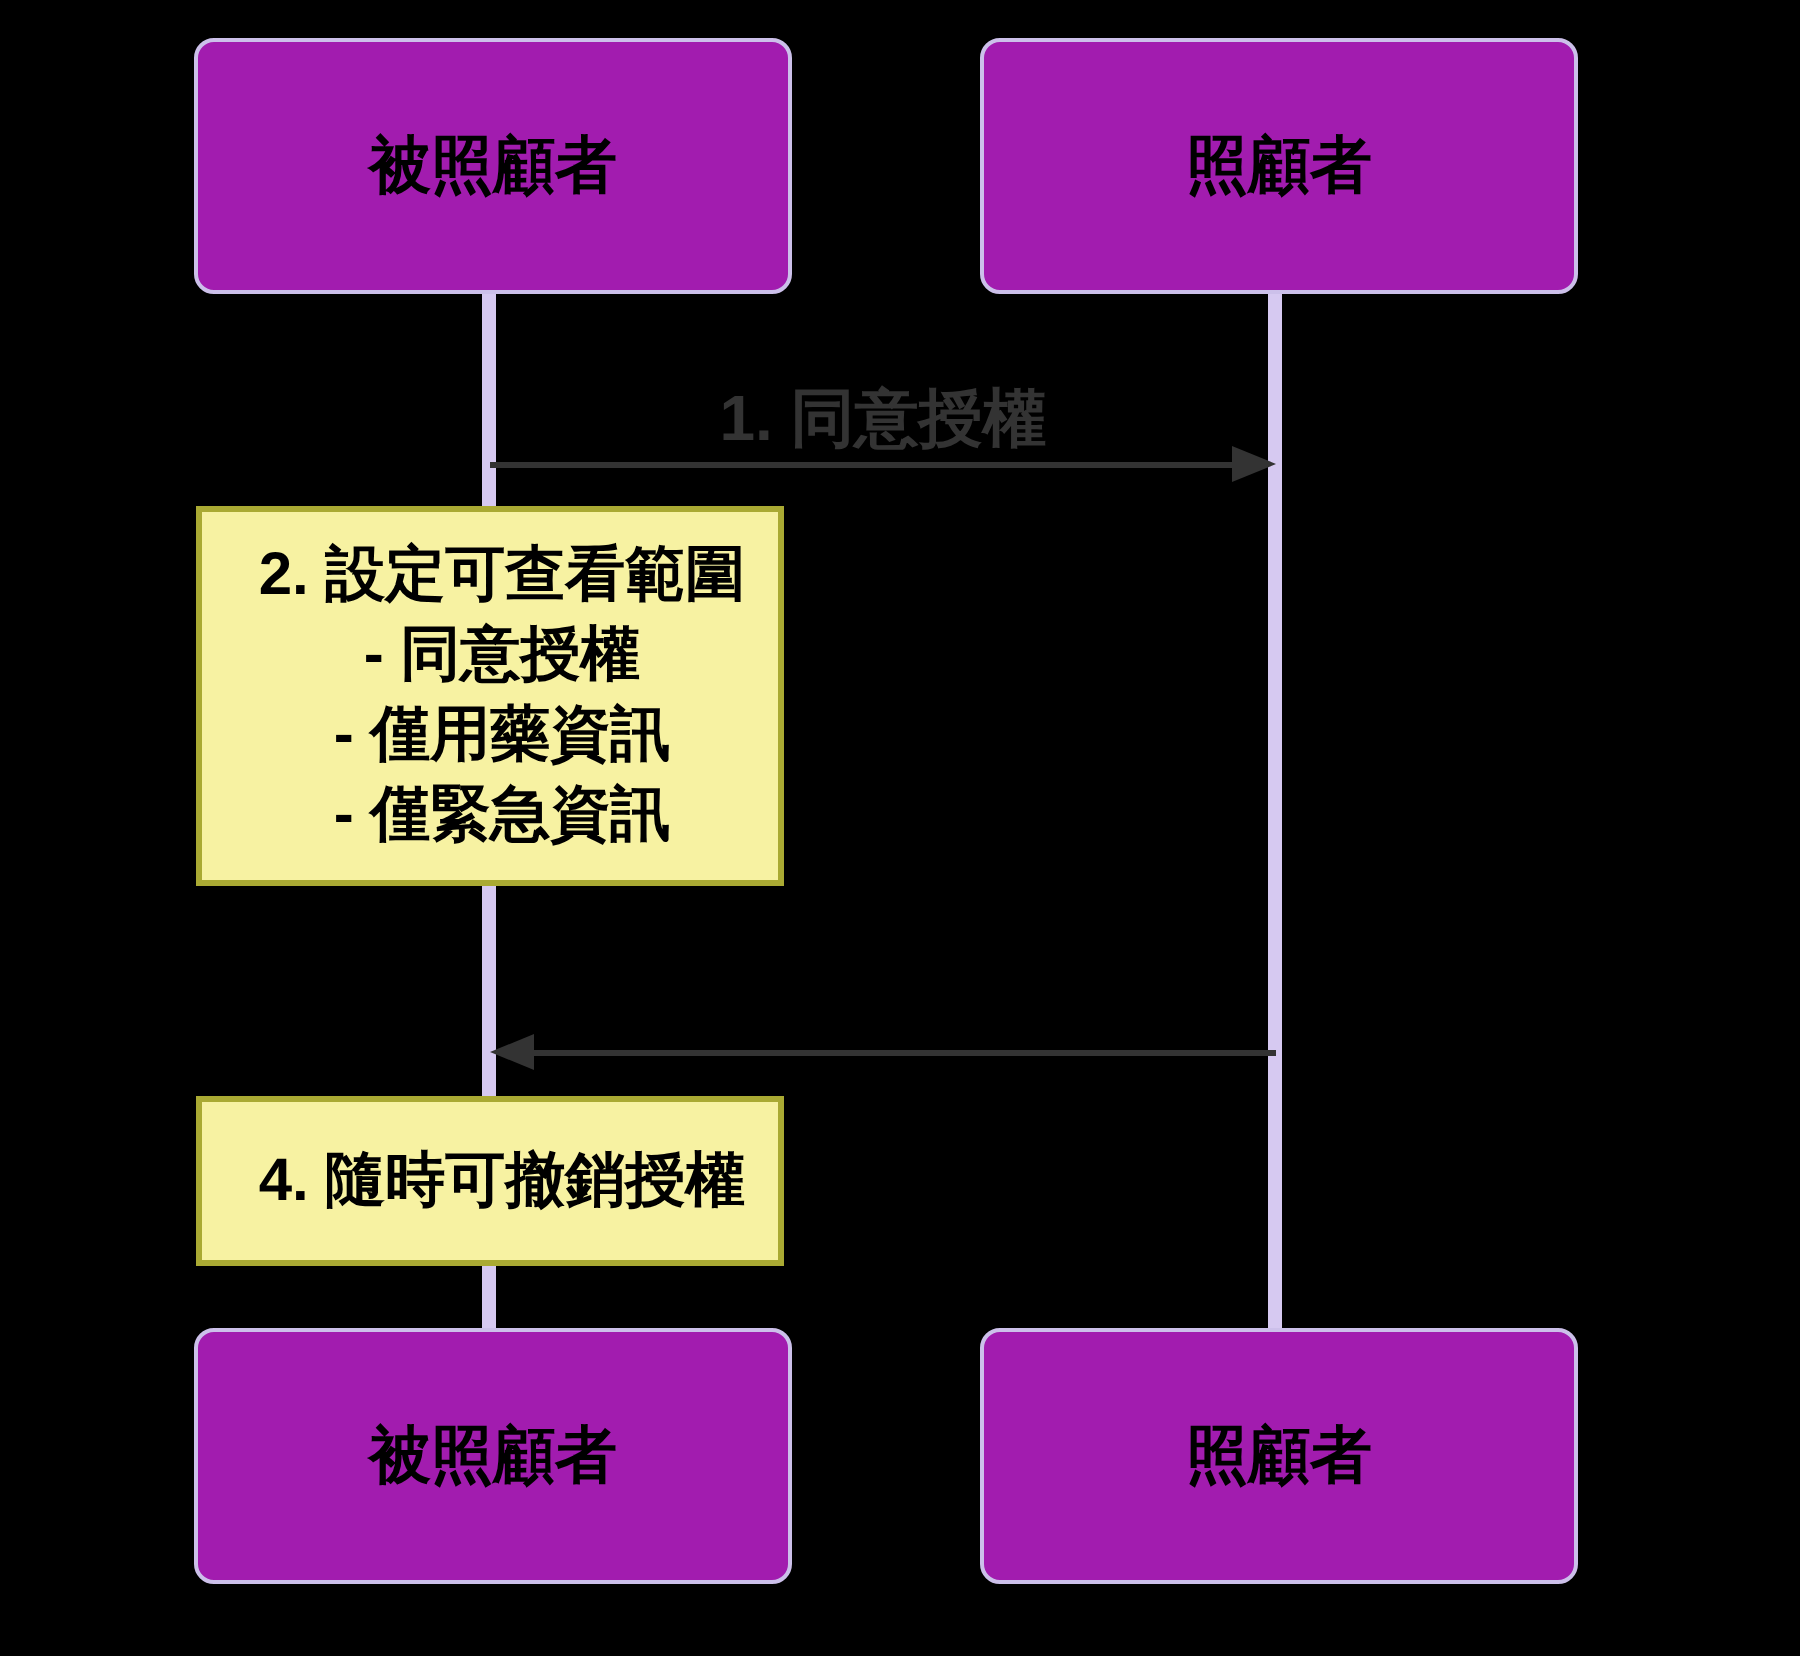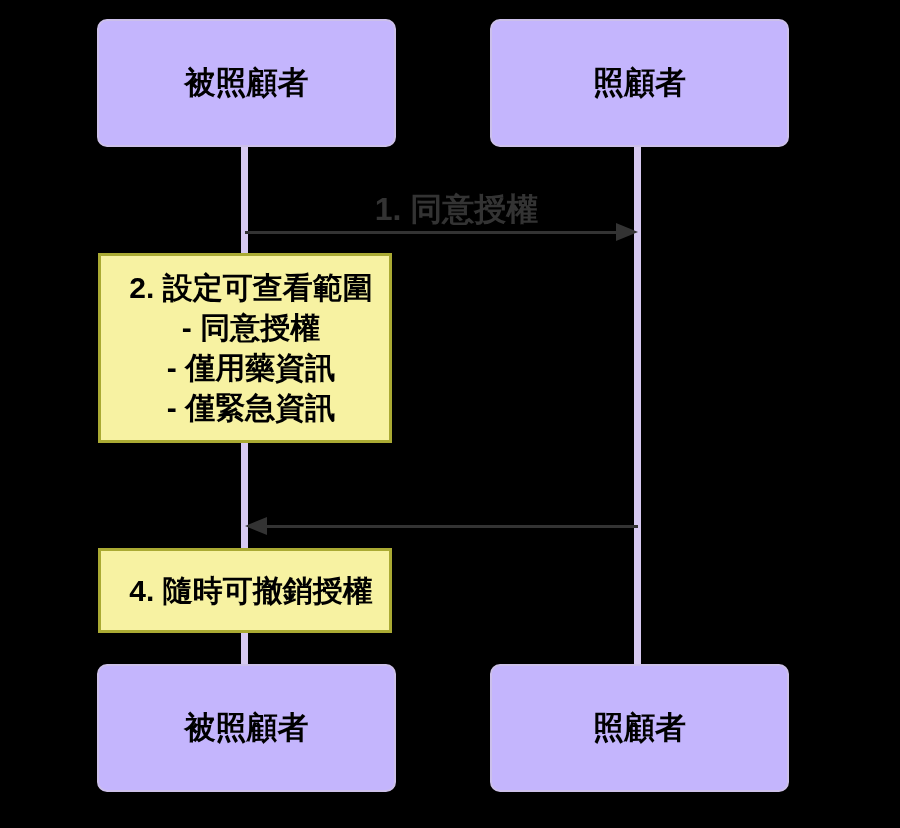--- a/index.html
+++ b/index.html
@@ -14,21 +14,21 @@
     background: #000000;
     overflow: hidden;
     font-family: "Liberation Sans", "DejaVu Sans", sans-serif;
   }
 
   
   .actor-box {
     position: absolute;
     width: 295px;
     height: 124px;
-    background: #c4b5fd;
+    background: #a21caf;
     border: 2px solid #CCC0EA;
     border-radius: 10px;
     display: flex;
     align-items: center;
     justify-content: center;
     font-size: 31px;
     font-weight: 600;
     color: #000000;
     z-index: 3;
     box-sizing: content-box;
@@ -74,21 +74,21 @@
   }
   .arrowhead-left {
     left: 245px; top: 517px;
     border-top: 9px solid transparent;
     border-bottom: 9px solid transparent;
     border-right: 22px solid #333333;
   }
 
   .msg-label {
     position: absolute;
-    left: 260px;
+    left: 245px;
     width: 393px;
     text-align: center;
     font-size: 32px;
     font-weight: 600;
     color: #333333;
     z-index: 2;
     white-space: nowrap;
   }
   .msg-label-1 { top: 188px; }
   .msg-label-3 { top: 480px; }

